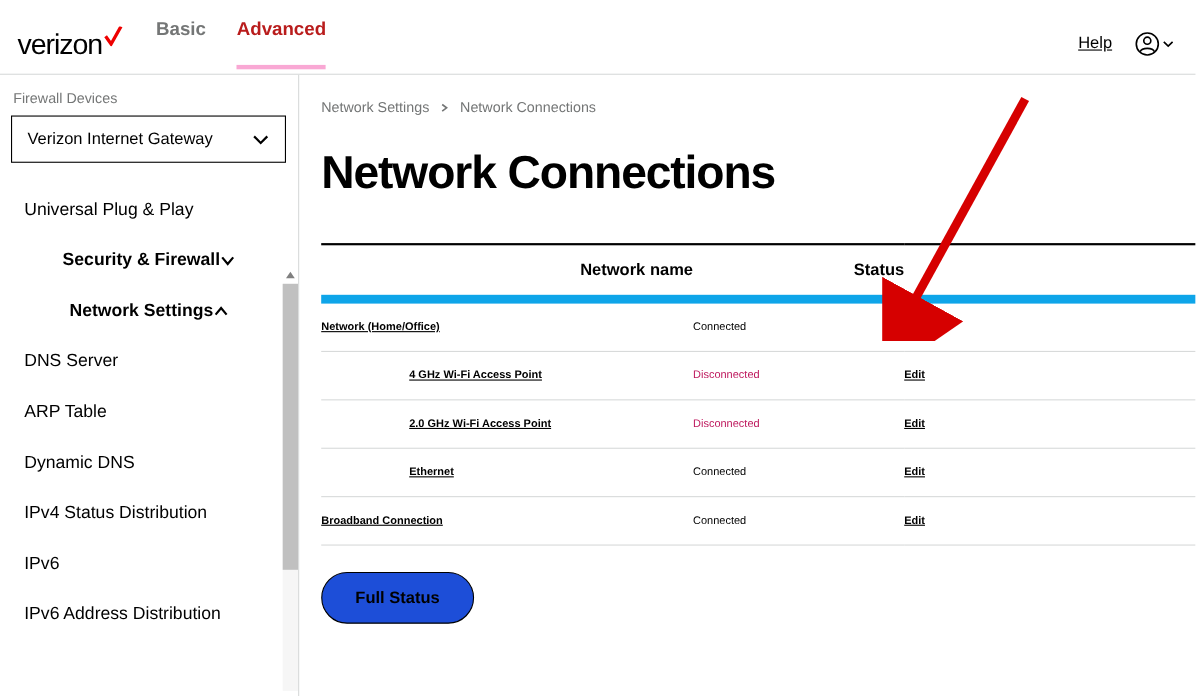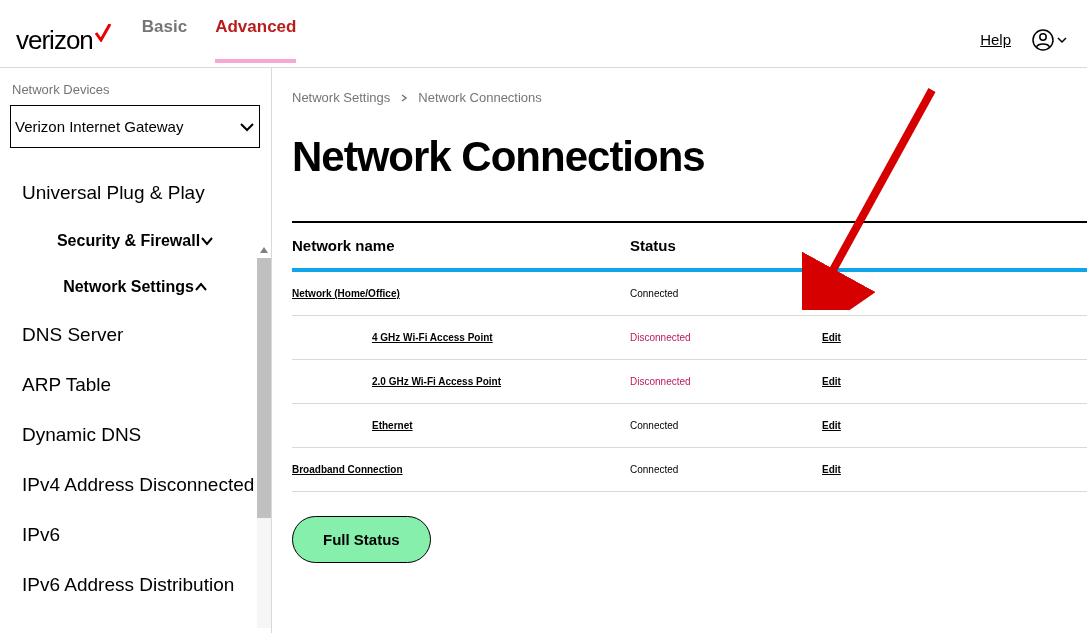--- a/index.html
+++ b/index.html
@@ -10,38 +10,38 @@
     .logo svg { margin-left: 1px; margin-bottom: 14px; }
     .tabs { display: flex; gap: 28px; }
     .tab { font-size: 17px; font-weight: 700; color: #747676; cursor: pointer; padding-bottom: 22px; text-decoration: none; }
     .tab.active { color: #b91c1c; border-bottom: 4px solid #f9a8d4; }
     .header-right { display: flex; align-items: center; gap: 20px; }
     .help-link { font-size: 15px; text-decoration: underline; color: #000; cursor: pointer; }
     .account-icon { display: flex; align-items: center; gap: 2px; cursor: pointer; }
     .layout { display: flex; height: 565px; }
     .sidebar { width: 272px; padding: 14px 10px 0 10px; border-right: 1px solid #d8dada; overflow: hidden; position: relative; }
     .devices-label { font-size: 13px; color: #747676; padding-left: 2px; margin-bottom: 8px; }
-    .device-select { border: 1px solid #000; display: flex; justify-content: space-between; align-items: center; padding: 12px 4px; font-size: 15px; cursor: pointer; margin-bottom: 20px; width: 250px; }
+    .device-select { border: 1px solid #000; display: flex; justify-content: space-between; align-items: center; padding: 12px 14px; font-size: 15px; cursor: pointer; margin-bottom: 20px; width: 250px; }
     .nav-item { font-size: 16px; padding: 14px 2px; cursor: pointer; display: flex; justify-content: center; align-items: center; }
     .nav-item.bold { font-weight: 700; }
-    .nav-sub { font-size: 19px; padding: 14px 2px 14px 12px; cursor: pointer; color: #000; }
+    .nav-sub { font-size: 16px; padding: 14px 2px 14px 12px; cursor: pointer; color: #000; }
     .scrollbar-track { position: absolute; right: 0; top: 190px; width: 14px; height: 370px; background: #f6f6f6; }
     .scrollbar-thumb { width: 14px; height: 260px; background: #c0c0c0; position: absolute; top: 0; }
     .scroll-arrow-up { position: absolute; right: 0; top: 174px; width: 14px; height: 16px; display:flex; align-items:center; justify-content:center; }
     .content { flex: 1; padding: 22px 0 0 20px; overflow: hidden; }
     .breadcrumb { font-size: 13px; color: #747676; margin-bottom: 28px; display: flex; align-items: center; gap: 10px; }
     .page-title { font-size: 42px; font-weight: 900; letter-spacing: -1px; margin-bottom: 40px; }
     .table { width: 100%; border-collapse: collapse; }
-    .table th { text-align: left; font-size: 15px; font-weight: 700; padding: 14px 0; border-top: 2px solid #000; border-bottom: 4px solid #0ea5e9; }
+    .table th { text-align: right; font-size: 15px; font-weight: 700; padding: 14px 0; border-top: 2px solid #000; border-bottom: 8px solid #0ea5e9; }
     .table th:first-child { padding-left: 0; }
     .table td { font-size: 10px; padding: 16px 0; border-bottom: 1px solid #d8dada; }
     .row-child td:first-child { padding-left: 80px; }
     .link-text { text-decoration: underline; cursor: pointer; font-weight: 700; }
     .status-disconnected { color: #be185d; }
-    .pill-button { border: 1px solid #000; border-radius: 28px; padding: 14px 30px; font-size: 15px; font-weight: 700; background: #86efac; cursor: pointer; margin-top: 24px; }
+    .pill-button { border: 1px solid #000; border-radius: 28px; padding: 14px 30px; font-size: 15px; font-weight: 700; background: #1d4ed8; cursor: pointer; margin-top: 24px; }
     .col-name { width: 338px; }
     .col-status { width: 192px; }
     .col-action { width: auto; }
     .arrow-annotation { position: absolute; pointer-events: none; z-index: 5; }
   </style>
 </head>
 <body>
 
 <div class="header">
   <div class="header-left">
@@ -66,21 +66,21 @@
         </svg>
       <svg width="10" height="10" viewBox="0 0 10 10">
           <polyline points="1,3 5,7 9,3" stroke="#000" stroke-width="1.5" fill="none"></polyline>
         </svg>
     </div>
   </div>
 </div>
 
 <div class="layout">
   <div class="sidebar">
-    <div class="devices-label">Network Devices</div>
+    <div class="devices-label">Firewall Devices</div>
     <div class="device-select">
       <span>Verizon Internet Gateway</span>
       <svg width="16" height="16" viewBox="0 0 16 16">
           <polyline points="2,5 8,11 14,5" stroke="#000" stroke-width="2" fill="none"></polyline>
         </svg>
     </div>
 
     <div class="nav-sub">Universal Plug &amp; Play</div>
     <div class="nav-item bold">
       <span>Security &amp; Firewall</span>
@@ -90,21 +90,21 @@
     </div>
     <div class="nav-item bold">
       <span>Network Settings</span>
       <svg width="14" height="14" viewBox="0 0 14 14">
           <polyline points="2,10 7,4 12,10" stroke="#000" stroke-width="2" fill="none"></polyline>
         </svg>
     </div>
     <div class="nav-sub">DNS Server</div>
     <div class="nav-sub">ARP Table</div>
     <div class="nav-sub">Dynamic DNS</div>
-    <div class="nav-sub">IPv4 Address Disconnected</div>
+    <div class="nav-sub">IPv4 Status Distribution</div>
     <div class="nav-sub">IPv6</div>
     <div class="nav-sub">IPv6 Address Distribution</div>
 
     <div class="scroll-arrow-up">
       <svg width="10" height="10" viewBox="0 0 10 10">
           <polygon points="5,2 9,8 1,8" fill="#808080"></polygon>
         </svg>
     </div>
     <div class="scrollbar-track">
       <div class="scrollbar-thumb"></div>

